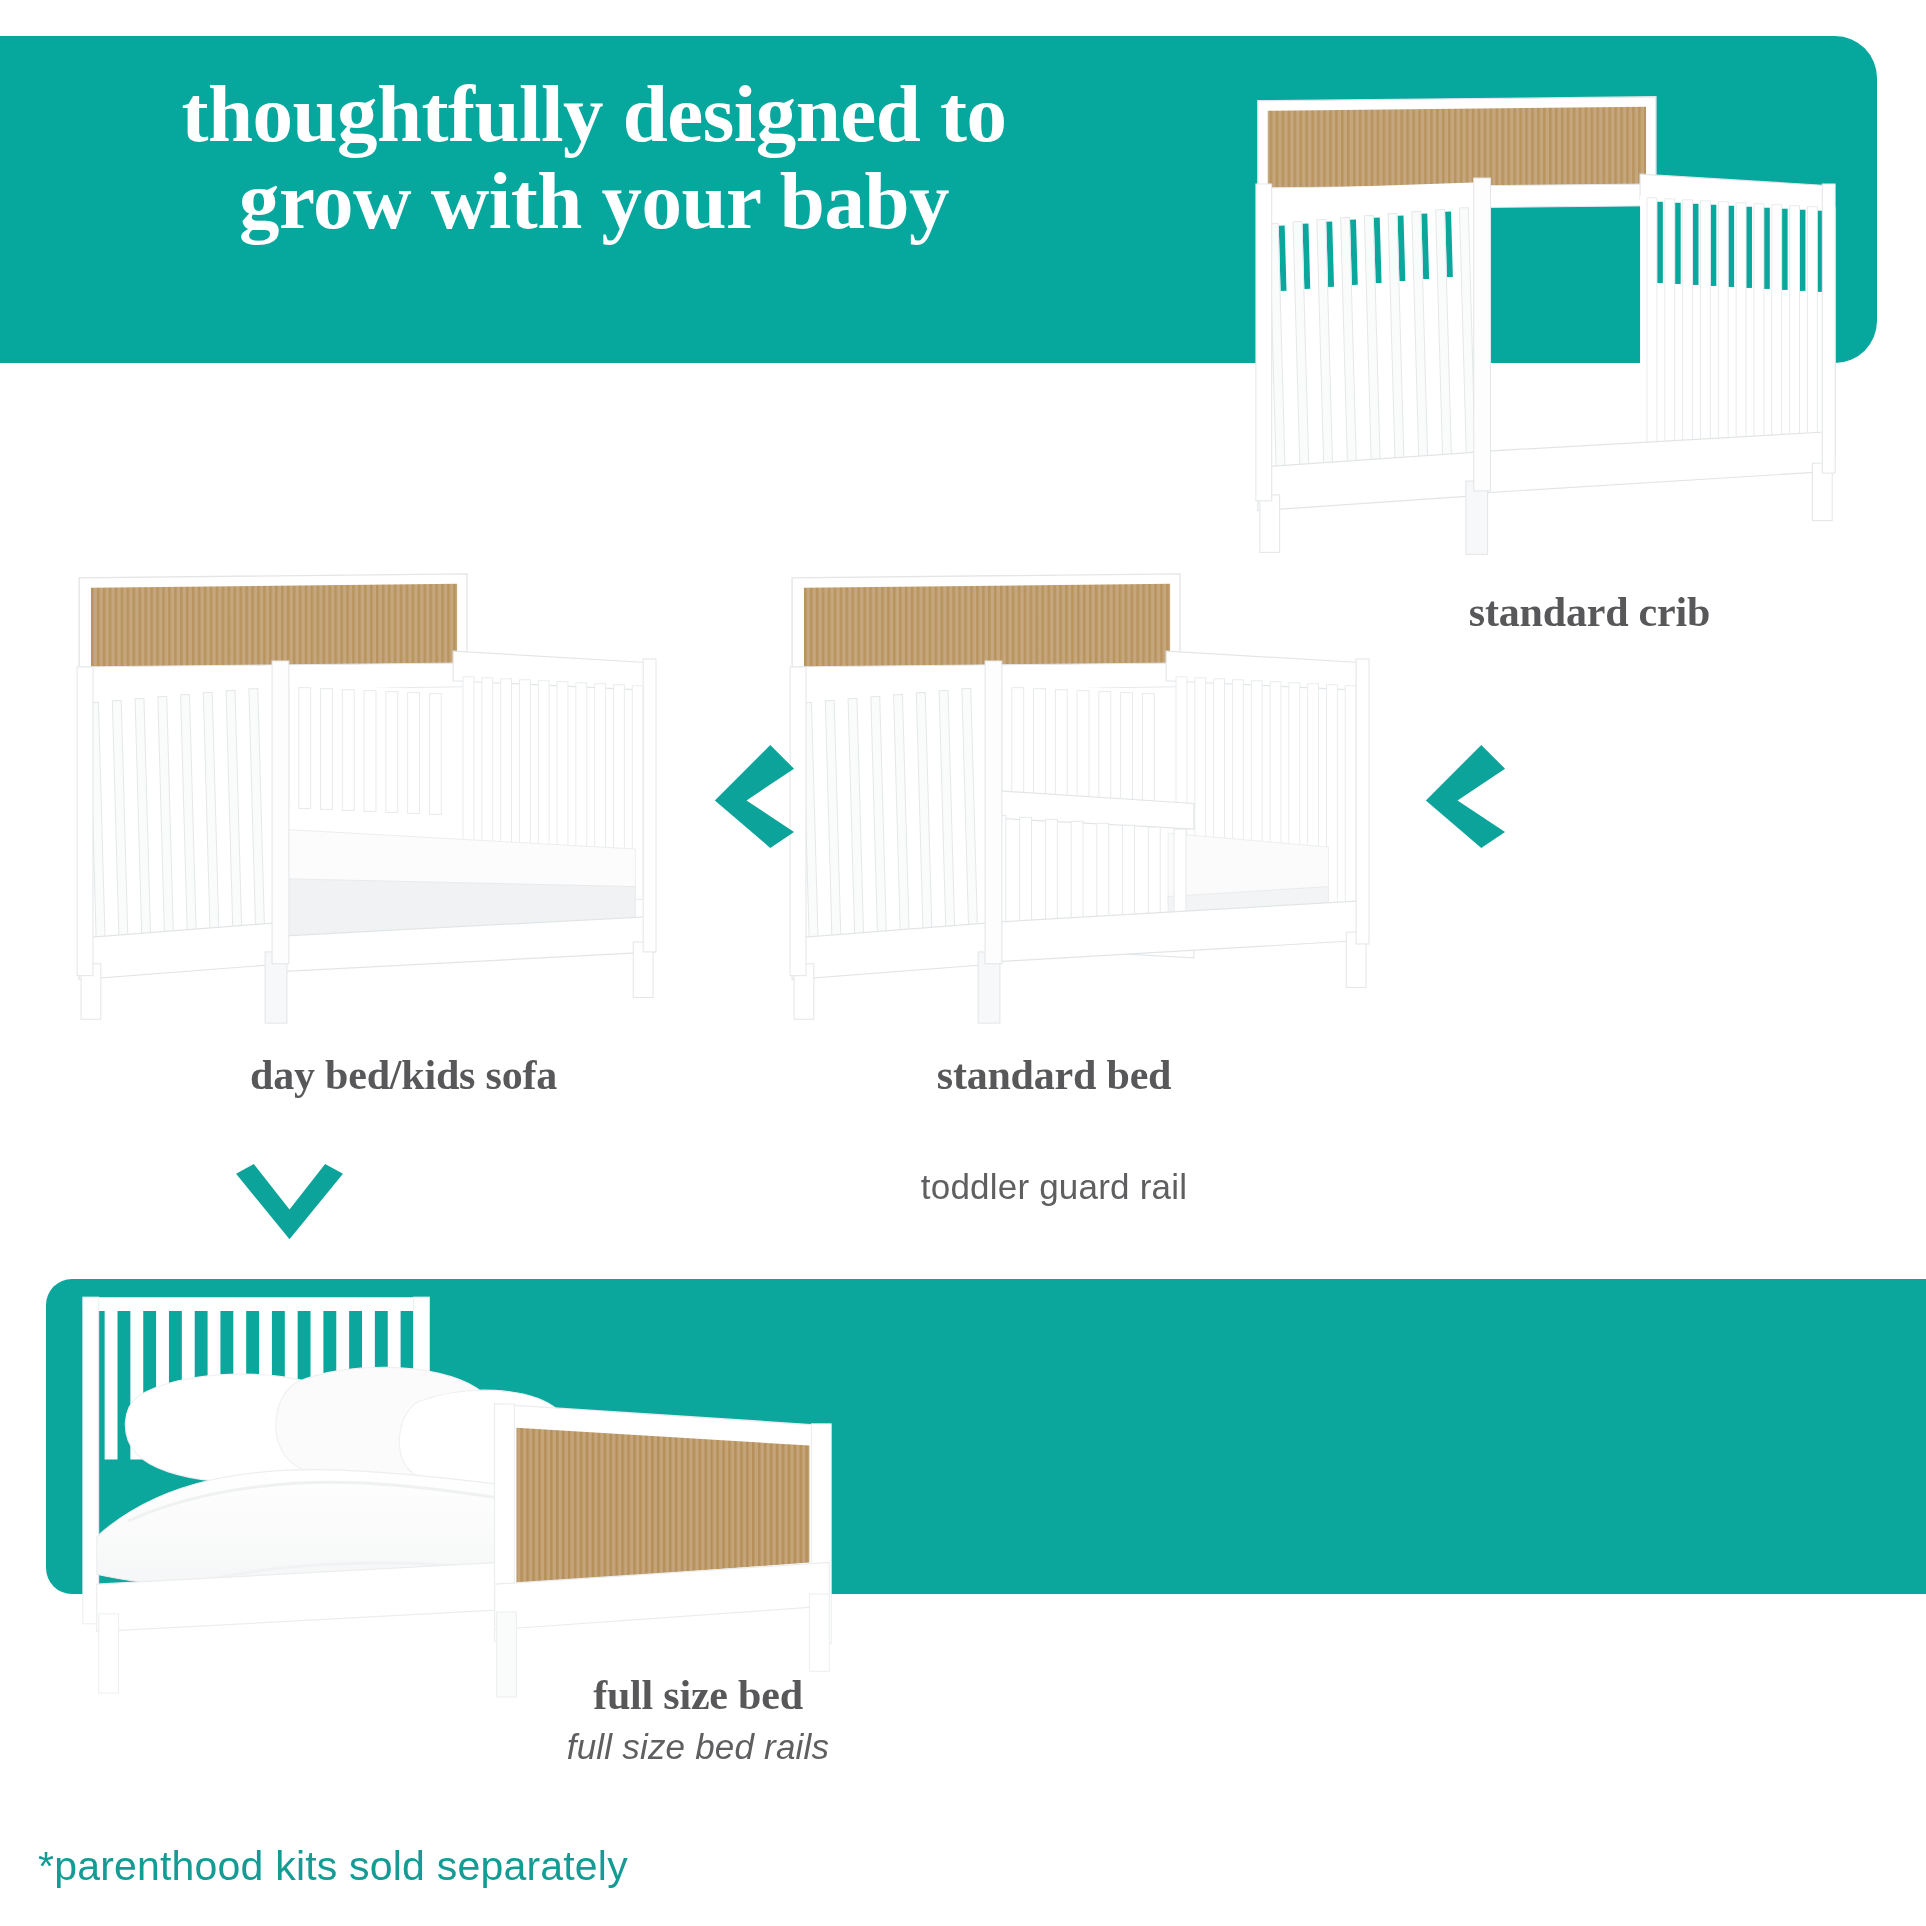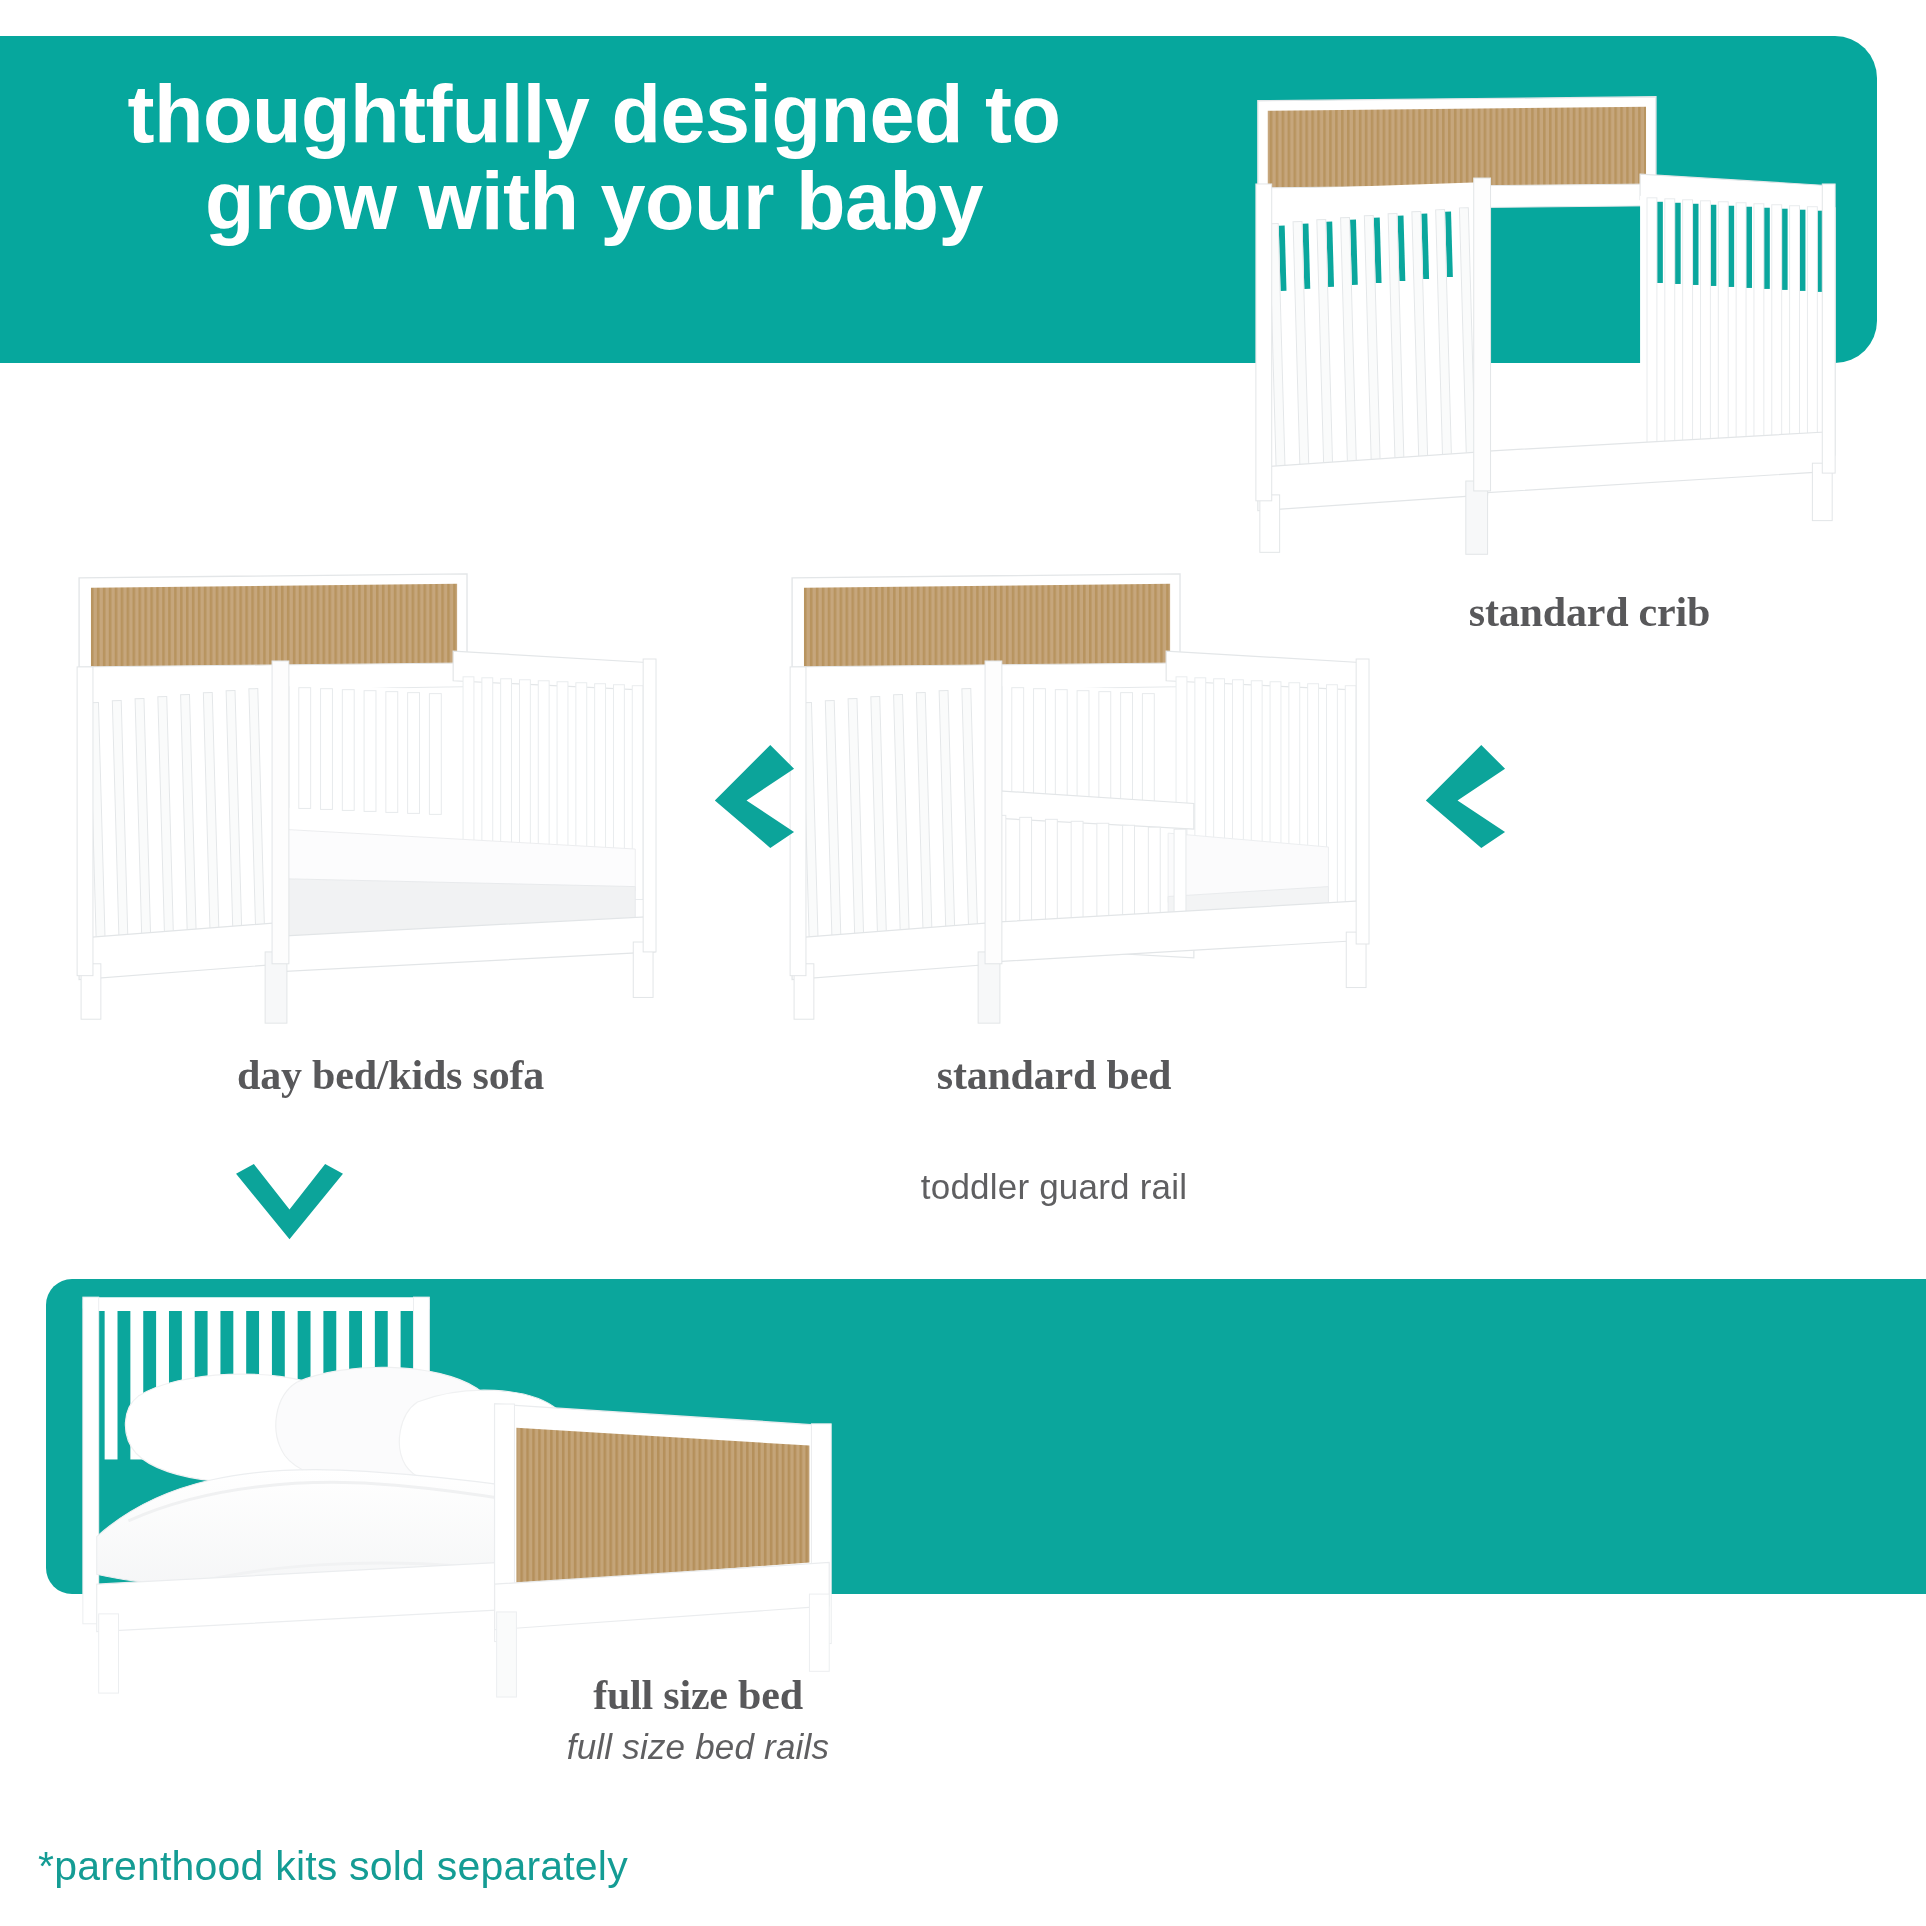--- a/index.html
+++ b/index.html
@@ -15,21 +15,21 @@
   
   #header-banner{
     position:absolute;left:0;top:36px;width:1877px;height:327px;
     background:#06a79d;
     border-top-right-radius:42px;border-bottom-right-radius:42px;
   }
   #header-title{
     position:absolute;left:0;top:71px;width:1188px;
     text-align:center;
     color:#ffffff;
-    font-family:Liberation Sans, sans-serif;
+    font-family:Liberation Serif, serif;
     font-weight:bold;
     font-size:81px;
     line-height:1.08;
     letter-spacing:-0.5px;
     white-space:pre-line;
   }
 
   
   .prod-label{
     position:absolute;
@@ -42,21 +42,21 @@
   }
   .prod-sub{
     position:absolute;
     text-align:center;
     font-family:"Liberation Sans", sans-serif;
     color:#5f5f61;
     font-size:35px;
     letter-spacing:0.2px;
   }
   #label-standard-crib{left:1362px;top:588px;width:455px;}
-  #label-day-bed{left:153px;top:1051px;width:475px;}
+  #label-day-bed{left:166px;top:1051px;width:475px;}
   #label-toddler-bed{left:762px;top:1051px;width:584px;}
   #sub-toddler-bed{left:762px;top:1167px;width:584px;}
   #label-full-size-bed{left:406px;top:1671px;width:584px;}
   #sub-full-size-bed{left:406px;top:1727px;width:584px;font-style:italic;}
 
   
   .chev{position:absolute;}
 
   
   #bottom-panel{

